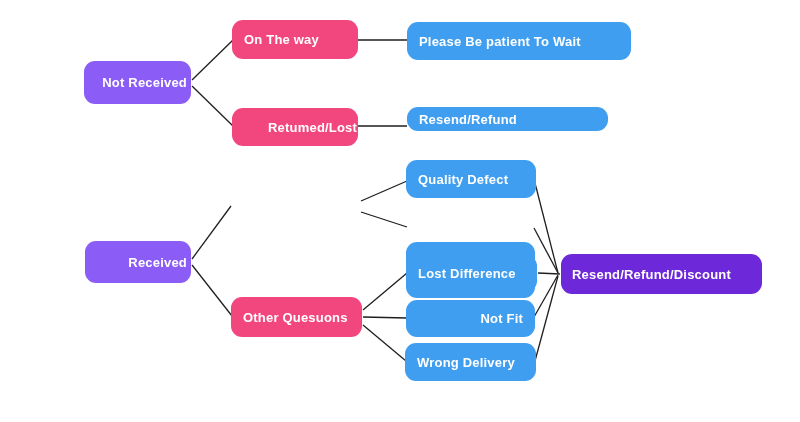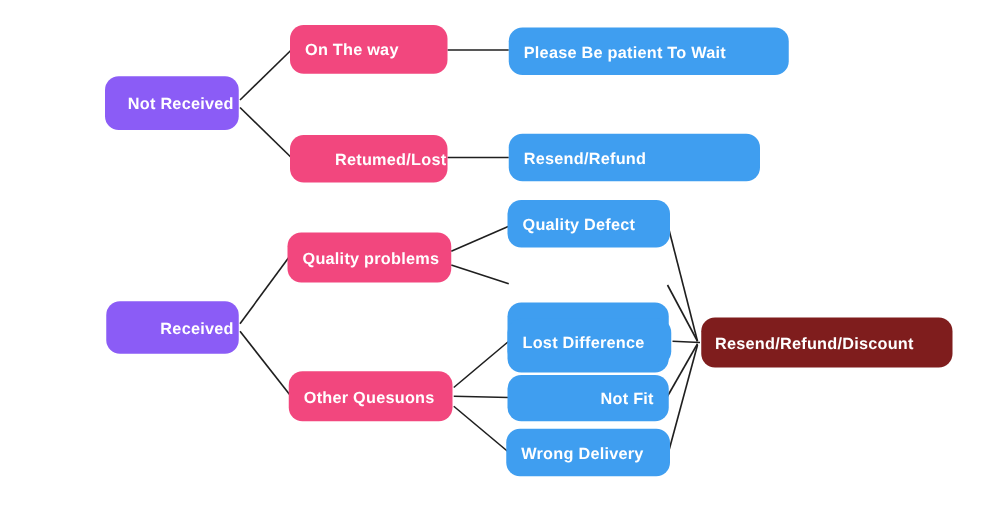--- a/index.html
+++ b/index.html
@@ -40,21 +40,21 @@
     white-space: nowrap;
     letter-spacing: 0.2px;
   }
   .node.root {
     background: #8b5cf6;
     justify-content: flex-end;
     padding: 0 4px;
   }
   .node.branch { background: #F2477E; }
   .node.leaf   { background: #3F9EF0; }
-  .node.outcome{ background: #7f1d1d; padding-left: 11px; }
+  .node.outcome{ background: #6d28d9; padding-left: 11px; }
 </style>
 </head>
 <body>
 
 <div class="canvas">
 
   <svg class="edges" viewBox="0 0 800 422">
     <line x1="192" y1="80" x2="233" y2="40"></line>
     <line x1="192" y1="86" x2="233" y2="126"></line>
     <line x1="358" y1="40" x2="407" y2="40"></line>
@@ -82,31 +82,28 @@
   </div>
 
   <div class="node leaf" style="left:407px; top:22px; width:224px; height:38px;">
     <span>Please Be patient To Wait</span>
   </div>
 
   <div class="node branch" style="left:232px; top:108px; width:126px; height:38px;padding-left:36px;">
     <span>Retumed/Lost</span>
   </div>
 
-  <div class="node leaf" style="left:407px; top:107px; width:201px; height:38px;">
+  <div class="node leaf" style="left:407px; top:107px; width:201px; height:24px;">
     <span>Resend/Refund</span>
   </div>
 
   <div class="node root" style="left:85px; top:241px; width:106px; height:42px;">
     <span>Received</span>
   </div>
 
-  <div class="node branch" style="left:230px; top:186px; width:131px; height:40px;">
-    <span>Quality problems</span>
-  </div>
 
   <div class="node branch" style="left:231px; top:297px; width:131px; height:40px;">
     <span>Other Quesuons</span>
   </div>
 
   <div class="node leaf" style="left:406px; top:160px; width:130px; height:38px;">
     <span>Quality Defect</span>
   </div>
 
   <div class="node leaf" style="left:406px; top:209px; width:129px; height:56px; padding-left:17px;margin-top:33px;">

